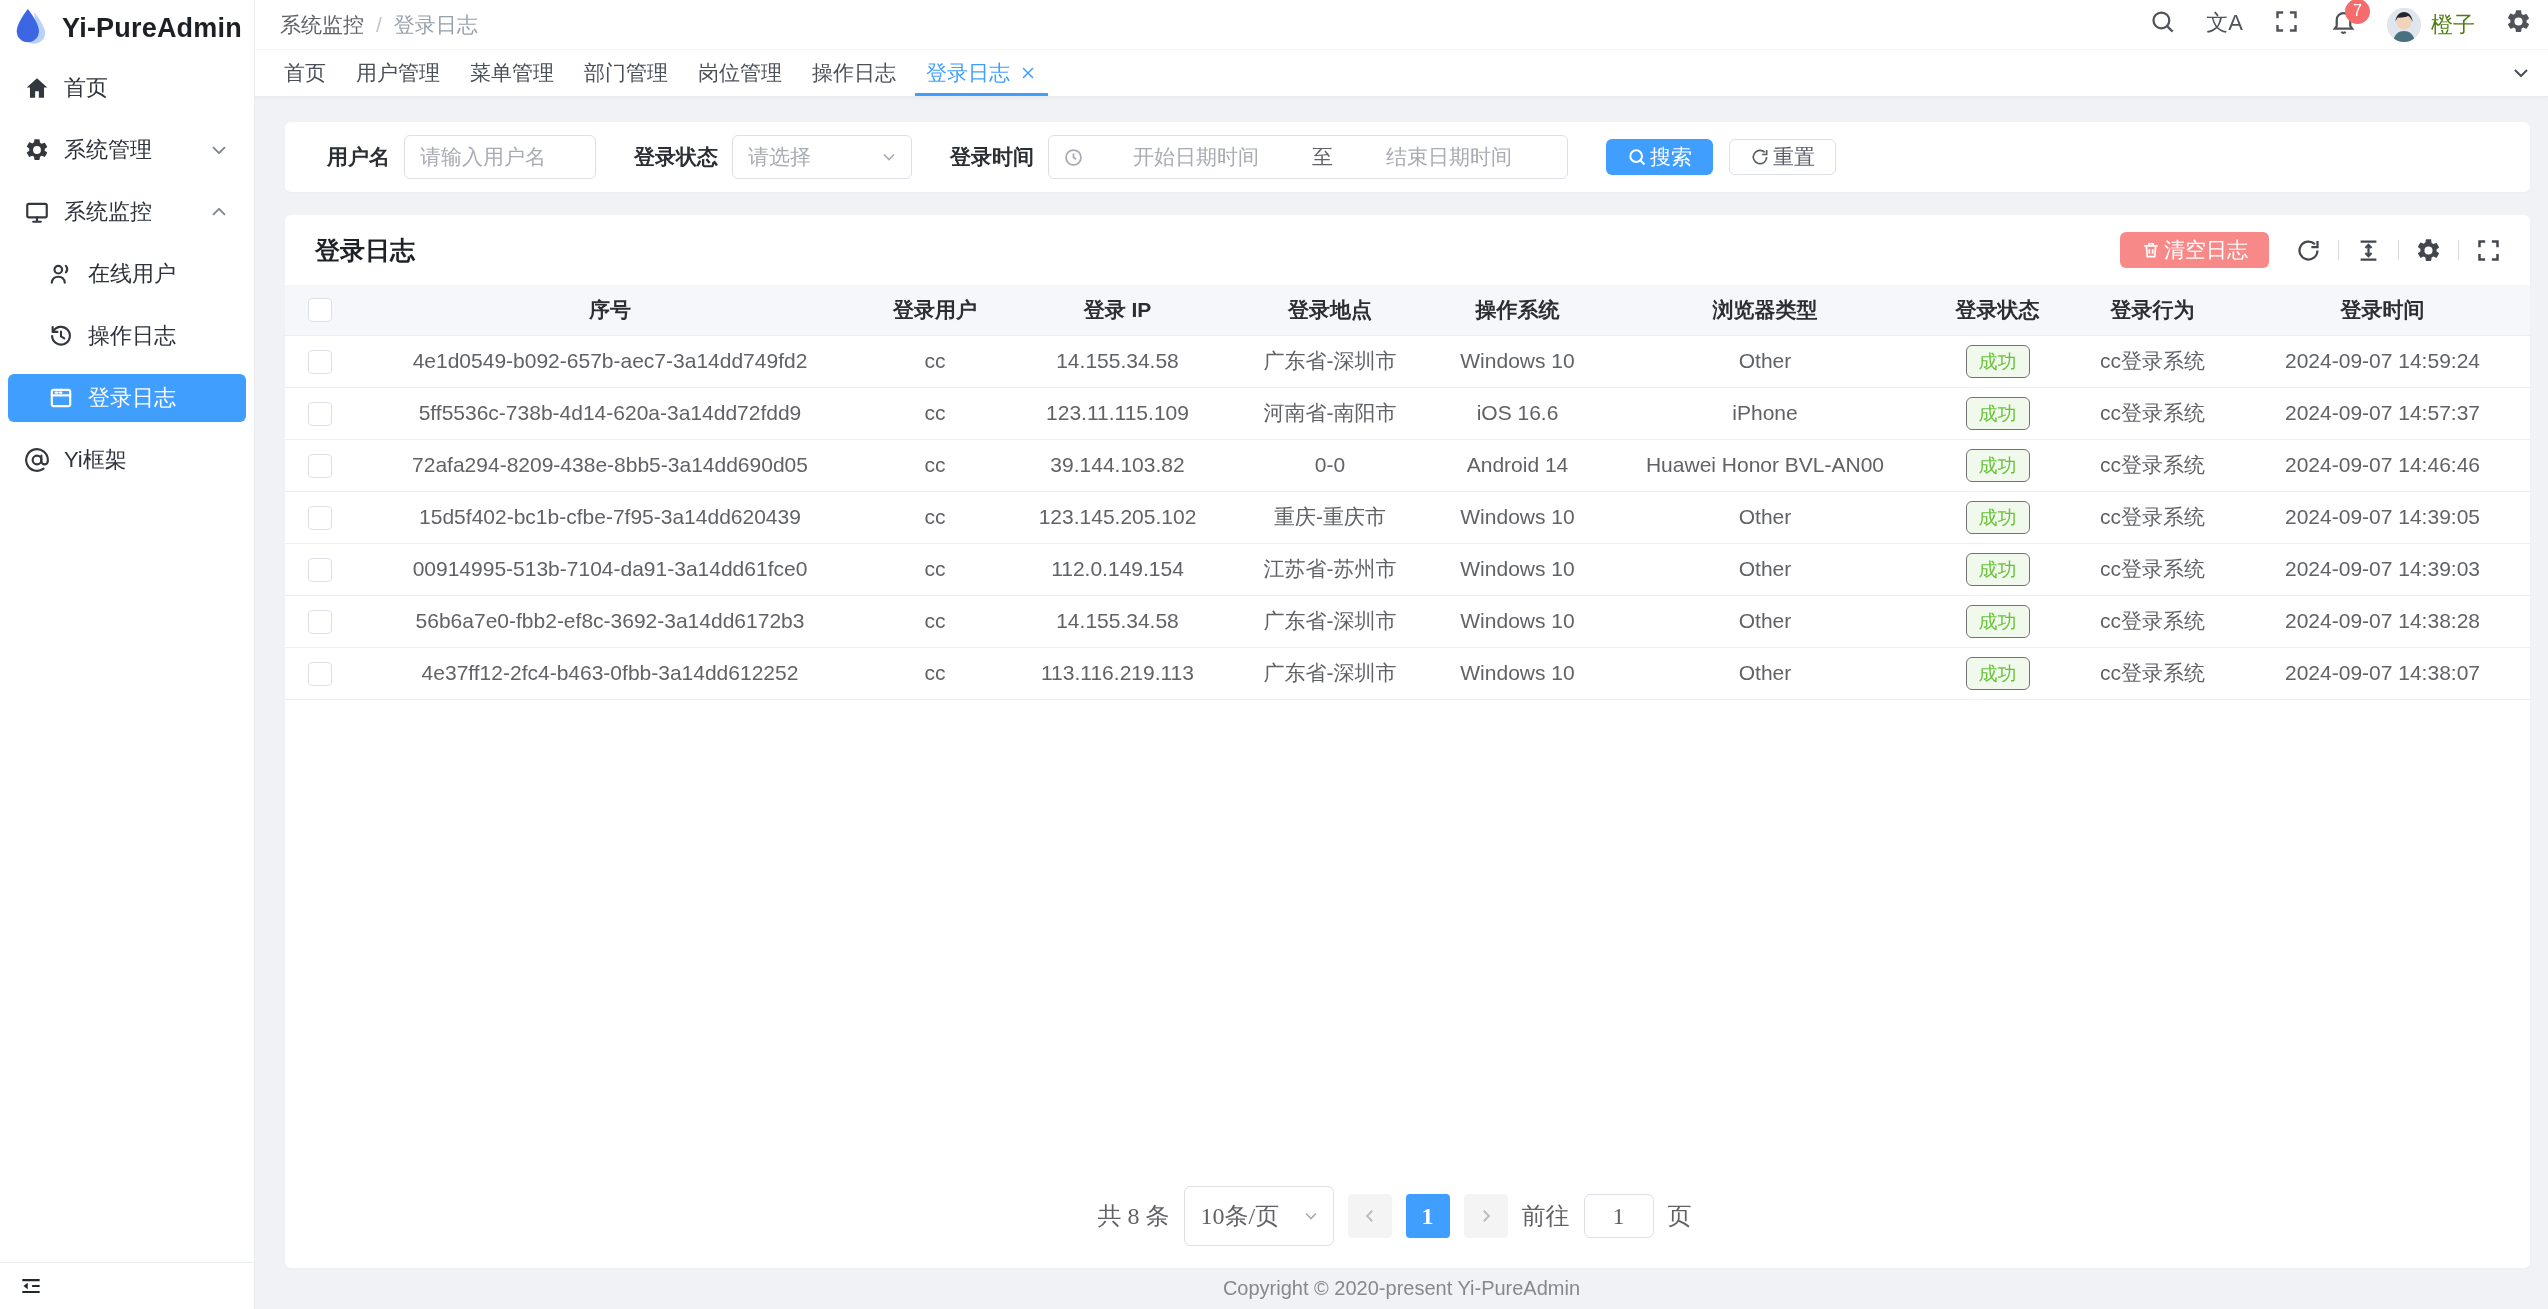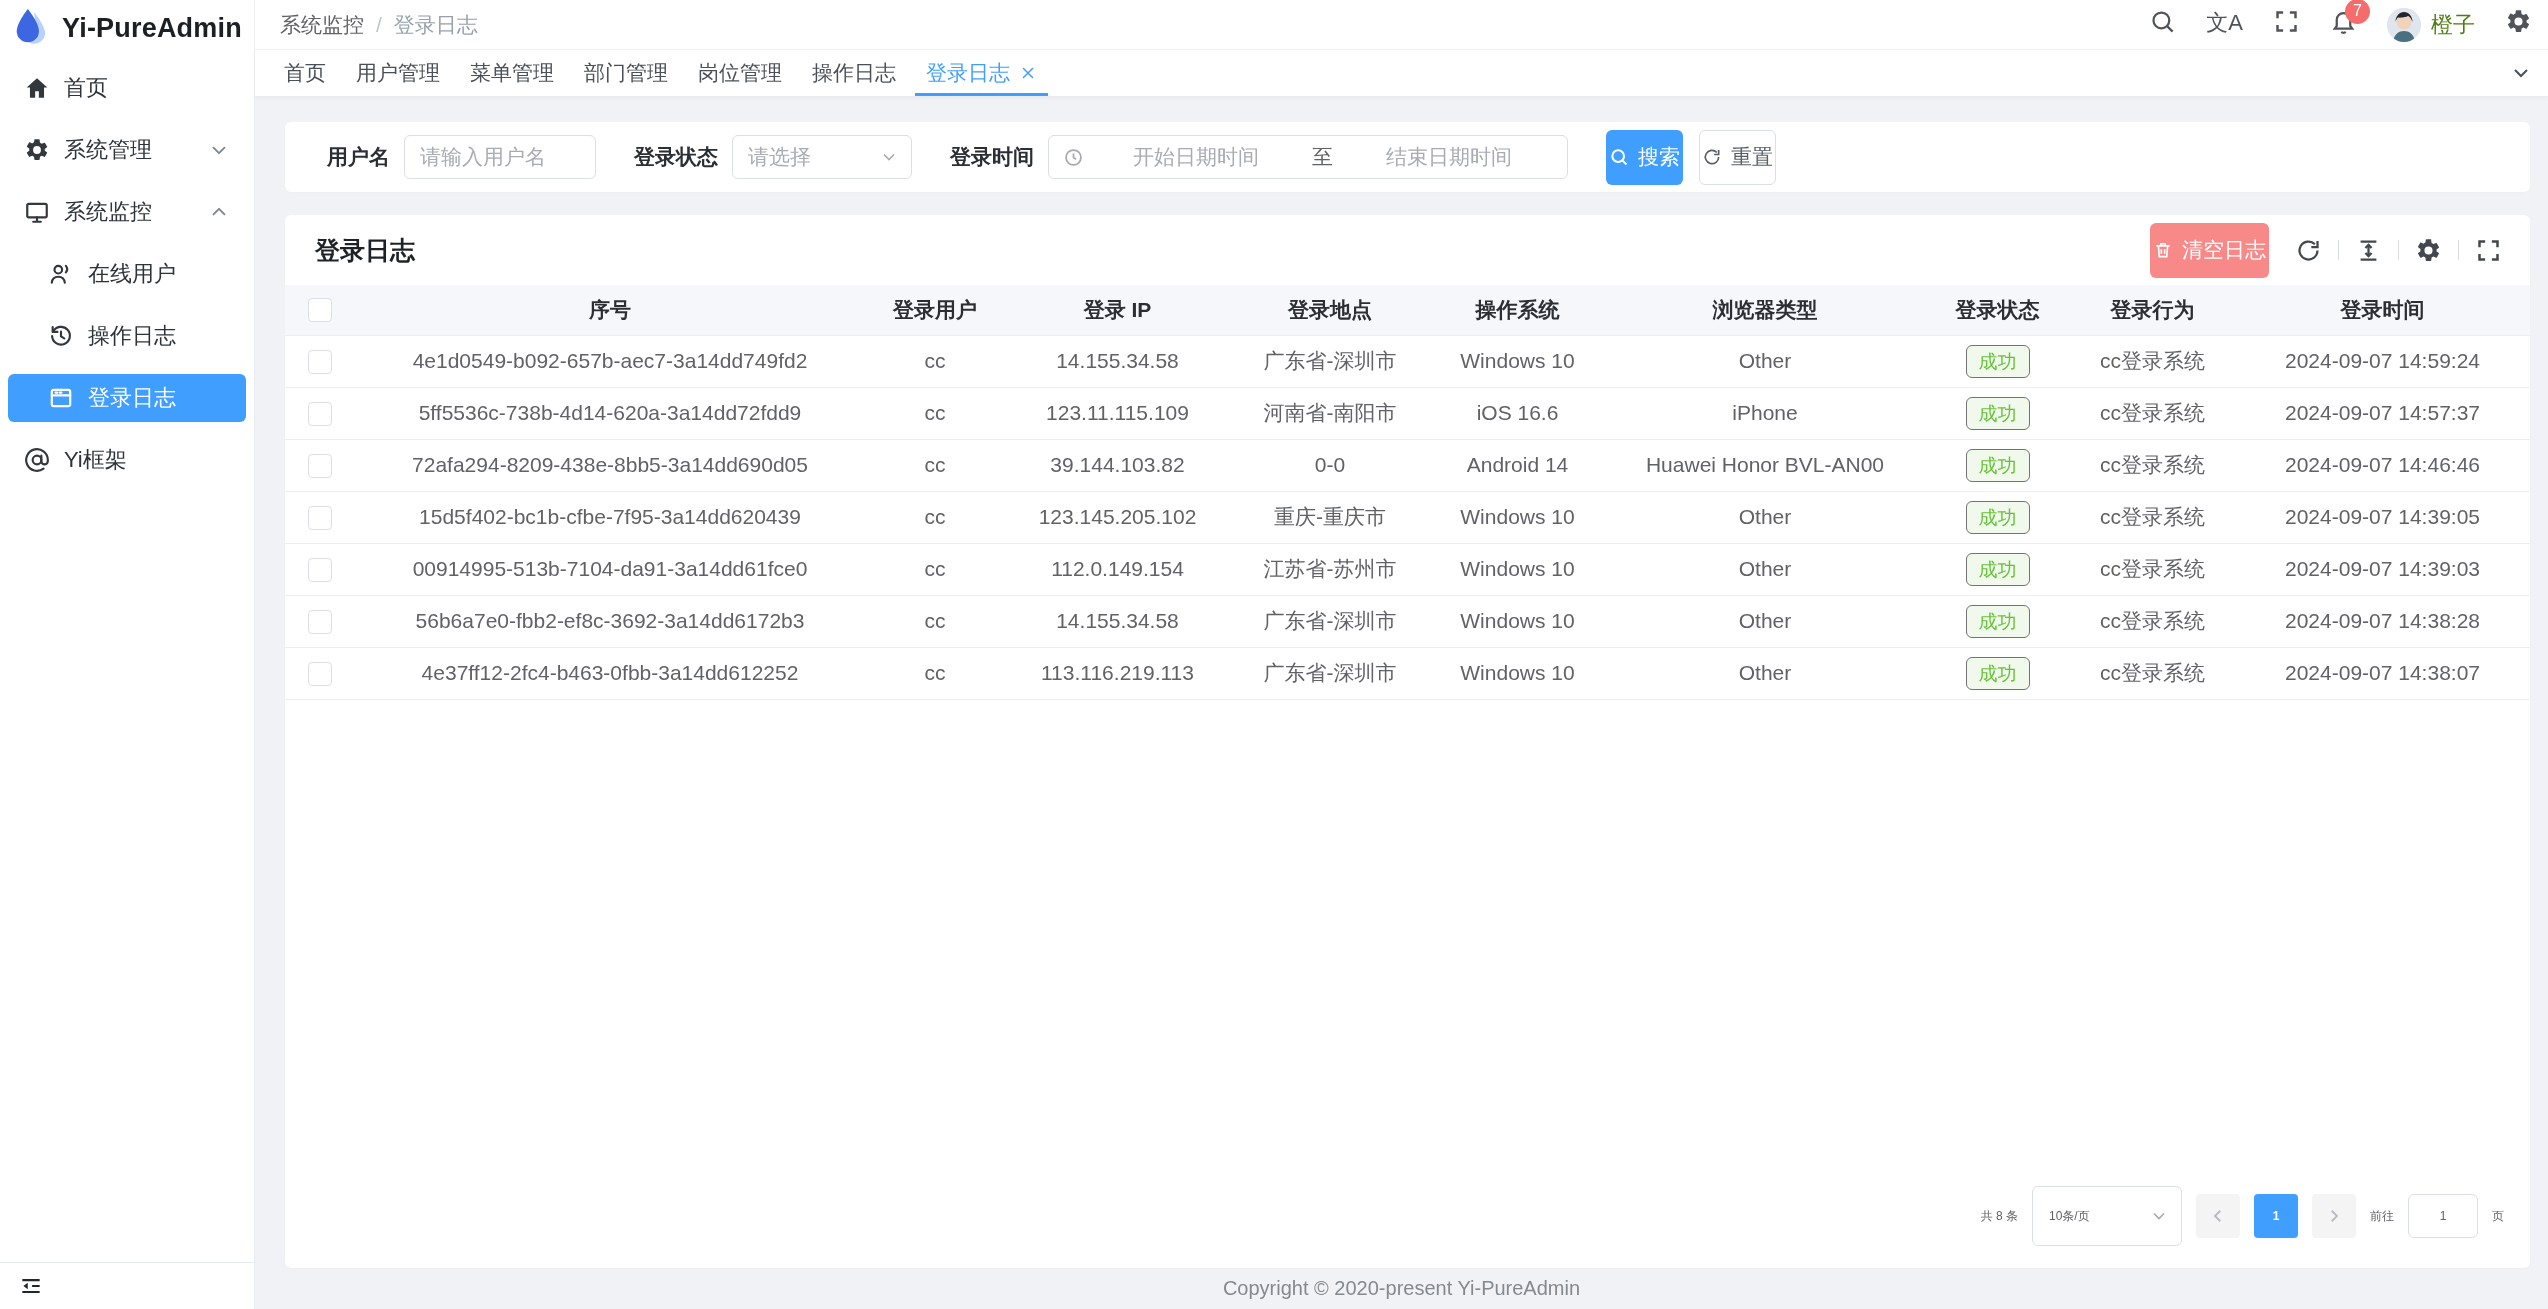--- a/index.html
+++ b/index.html
@@ -74,22 +74,22 @@
   .ipt input { border:none; outline:none; width:100%; height:100%; font:inherit; color:#606266;
                padding:0 15px; border-radius:6px; background:transparent; }
   .ipt input::placeholder { color:#a8abb2; }
   .ipt-user { width:192px; }
   .ipt-select { width:180px; padding:0 12px 0 15px; color:#a8abb2; cursor:pointer; justify-content:space-between; }
   .ipt-select .sel-chev { width:20px; height:20px; color:#a8abb2; }
   .ipt-date { width:520px; padding:0 14px; gap:8px; }
   .ipt-date .clk { width:21px; height:21px; color:#a8abb2; flex-shrink:0; }
   .date-ph { flex:1; text-align:center; color:#a8abb2; }
   .date-sep { color:#606266; padding:0 4px; }
-  .btn { height:55px; border-radius:6px; display:inline-flex; align-items:center; justify-content:center;
-         gap:9px; font-size:21px; cursor:pointer; border:1px solid transparent; padding:0 2px; white-space:nowrap; }
+  .btn { height:36px; border-radius:6px; display:inline-flex; align-items:center; justify-content:center;
+         gap:3px; font-size:21px; cursor:pointer; border:1px solid transparent; padding:0 20px; white-space:nowrap; }
   .btn svg { width:20px; height:20px; }
   .btn-primary { background:#409eff; color:#fff; }
   .btn-plain { background:#fff; border-color:#dcdfe6; color:#5a5e66; }
   .btn-danger { background:#f78989; color:#fff; }
   .form-btns { display:flex; gap:16px; margin-left:0; }
 
   
   .table-card { margin-top:23px; flex:1; display:flex; flex-direction:column; min-height:0; }
   .tc-header { height:70px; display:flex; align-items:center; padding:0 28px 0 30px; flex-shrink:0; }
   .tc-title { font-size:25px; font-weight:700; color:#1e2126; }
@@ -102,22 +102,22 @@
   .grid th { height:50px; background:#f5f7fa; font-size:21px; font-weight:700; color:#2b2e33;
              text-align:center; border-bottom:1px solid #ebeef5; }
   .grid td { height:52px; font-size:21px; color:#606266; text-align:center;
              border-bottom:1px solid #ebeef5; white-space:nowrap; overflow:hidden; }
   .cbx { width:24px; height:24px; border:1px solid #dcdfe6; border-radius:4px; background:#fff;
          display:inline-block; vertical-align:middle; cursor:pointer; }
   .tag-success { display:inline-block; padding:6px 12px; line-height:1; font-size:19px; color:#67c23a;
                  background:#f0f9eb; border:1px solid #737373; border-radius:6px; }
 
   
-  .pager { margin-top:auto; display:flex; align-items:center; justify-content:flex-end;
-           gap:14px; padding:0 26px 22px 0; font-size:12px; color:#606266; flex-shrink:0; }
+  .pager { margin-top:auto; display:flex; align-items:center; justify-content:center;
+           gap:14px; padding:0 26px 22px 0; font-size:24px; color:#606266; flex-shrink:0;font-family:Liberation Serif, serif; }
   .pg-select { width:150px; height:60px; border:1px solid #dcdfe6; border-radius:6px; display:flex;
                align-items:center; justify-content:space-between; padding:0 12px 0 16px; cursor:pointer; color:#606266; }
   .pg-select svg { width:20px; height:20px; color:#a8abb2; }
   .pg-btn { width:44px; height:44px; border-radius:4px; background:#f4f4f5; color:#b7bac0;
             display:flex; align-items:center; justify-content:center; cursor:pointer; }
   .pg-btn svg { width:18px; height:18px; }
   .pg-num { width:44px; height:44px; border-radius:4px; background:#409eff; color:#fff; font-weight:700;
             display:flex; align-items:center; justify-content:center; cursor:pointer; }
   .goto-input { width:70px; height:44px; border:1px solid #dcdfe6; border-radius:6px; text-align:center;
                 font:inherit; color:#606266; outline:none; }

